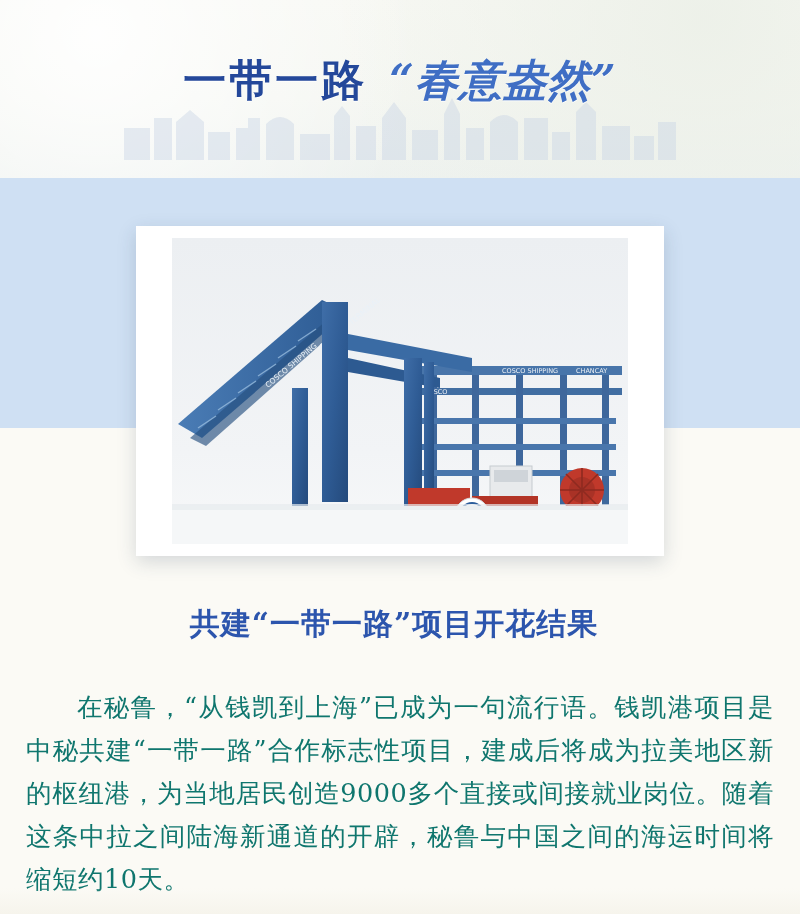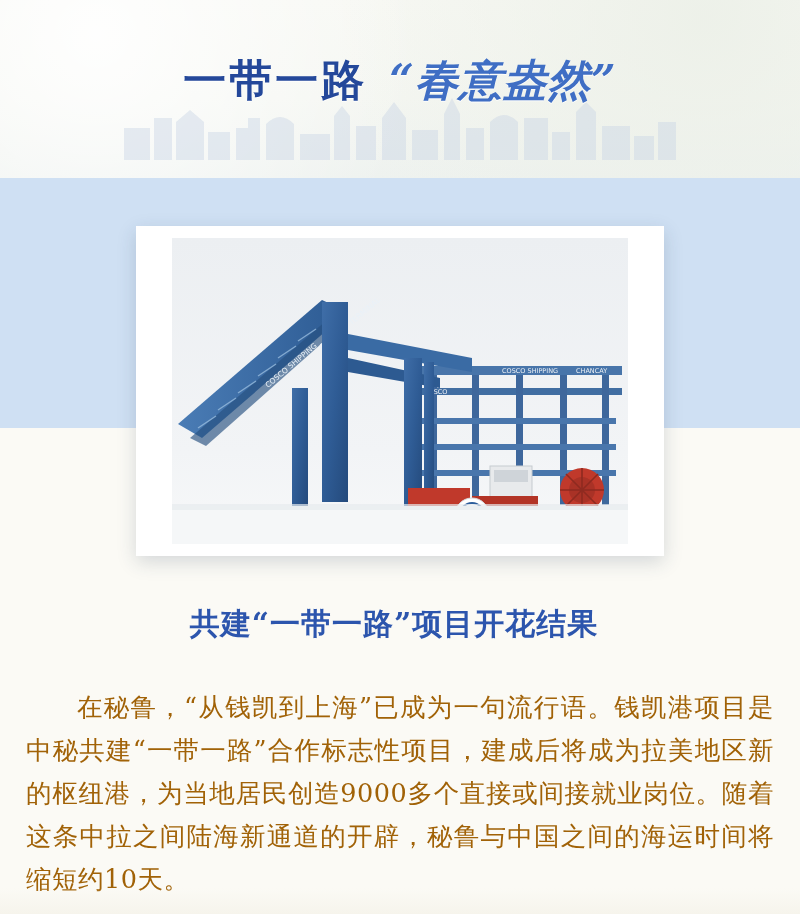--- a/index.html
+++ b/index.html
@@ -133,21 +133,21 @@
   }
 
   .paragraph {
     position: absolute;
     left: 26px;
     right: 26px;
     top: 104px;
     font-family: "DejaVu Serif", serif;
     font-size: 25.5px;
     line-height: 43px;
-    color: #a16207;
+    color: #0f766e;
     text-align: justify;
     text-indent: 2em;
     letter-spacing: 0.5px;
   }
 
   
   .bottom-fade {
     position: absolute;
     left: 0; bottom: 0;
     width: 800px; height: 26px;

